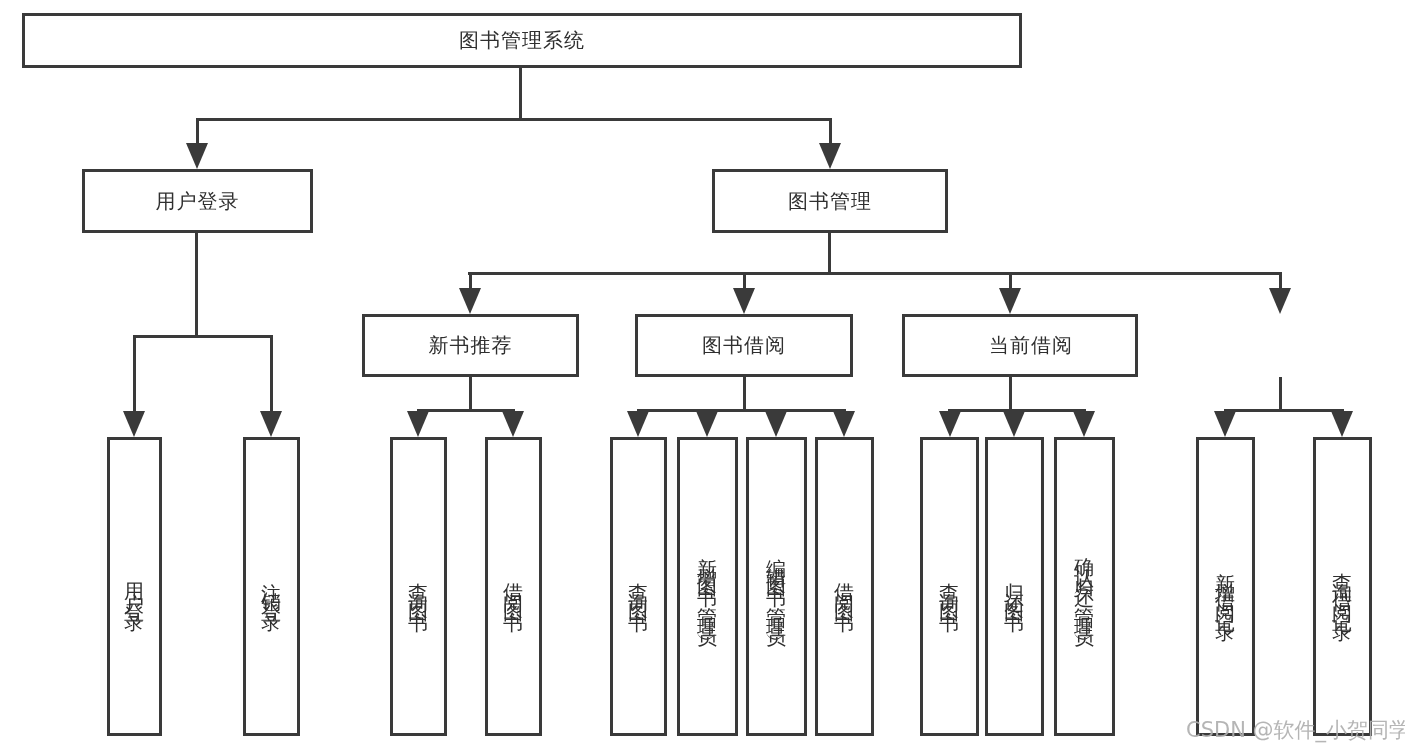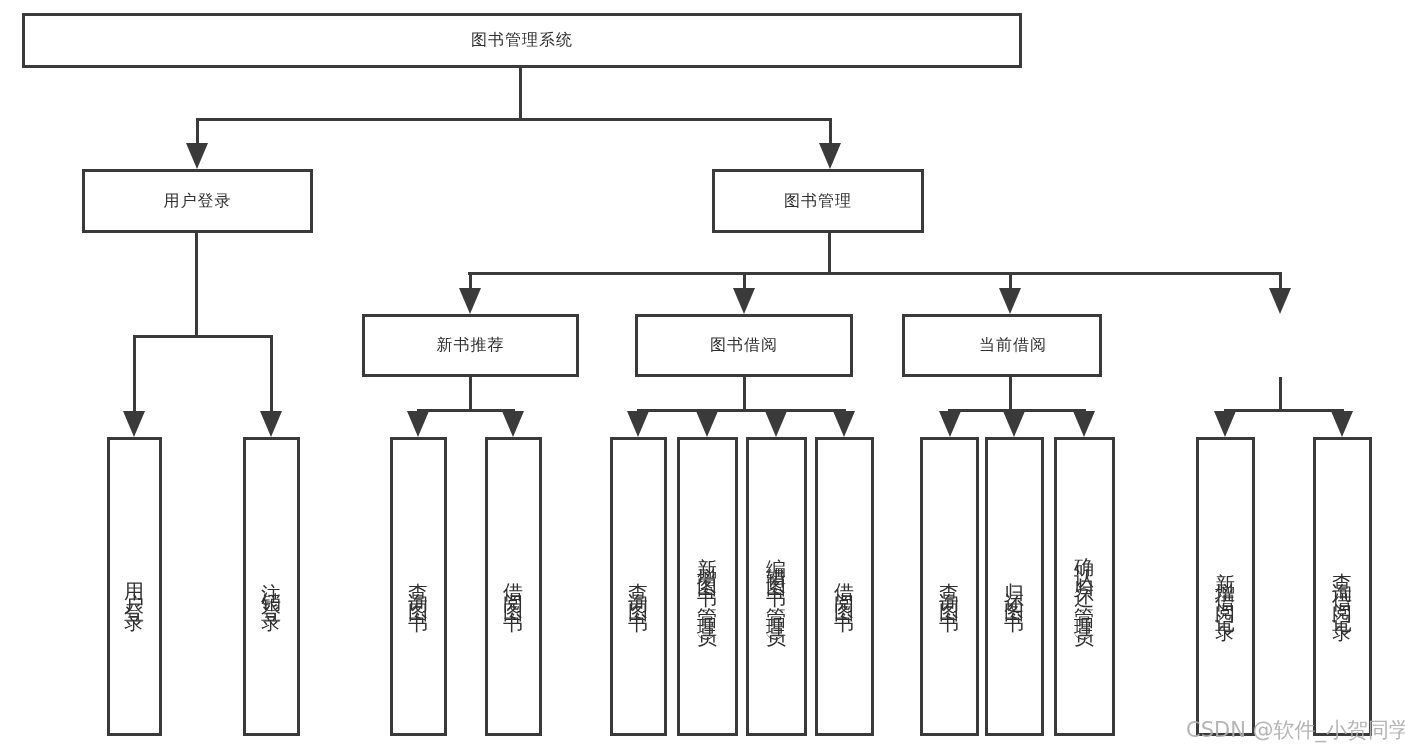--- a/index.html
+++ b/index.html
@@ -15,21 +15,21 @@
     position: absolute;
     box-sizing: border-box;
     border: 3px solid #3a3a3a;
     background: #ffffff;
     display: flex;
     align-items: center;
     justify-content: center;
     color: #2f2f2f;
   }
   .box.h span {
-    font-size: 16px;
+    font-size: 20px;
     letter-spacing: 1px;
     white-space: nowrap;
   }
   .box.v span {
     writing-mode: vertical-rl;
     text-orientation: mixed;
     font-size: 20px;
     letter-spacing: 10px;
     line-height: 1;
     white-space: nowrap;
@@ -68,21 +68,21 @@
   <div class="line" style="left:519px; top:68px; width:3px; height:50px;"></div>
   <div class="line" style="left:196px; top:118px; width:636px; height:3px;"></div>
   <div class="line" style="left:196px; top:118px; width:3px; height:26px;"></div>
   <div class="arrowhead" style="left:186px; top:143px;"></div>
   <div class="line" style="left:829px; top:118px; width:3px; height:26px;"></div>
   <div class="arrowhead" style="left:819px; top:143px;"></div>
 
   <div class="box h" style="left:82px; top:169px; width:231px; height:64px;">
     <span>用户登录</span>
   </div>
-  <div class="box h" style="left:712px; top:169px; width:212px; height:64px;">
+  <div class="box h" style="left:712px; top:169px; width:236px; height:64px;">
     <span>图书管理</span>
   </div>
 
   <div class="line" style="left:195px; top:233px; width:3px; height:102px;"></div>
   <div class="line" style="left:133px; top:335px; width:140px; height:3px;"></div>
   <div class="line" style="left:133px; top:335px; width:3px; height:76px;"></div>
   <div class="arrowhead" style="left:123px; top:411px;"></div>
   <div class="line" style="left:270px; top:335px; width:3px; height:76px;"></div>
   <div class="arrowhead" style="left:260px; top:411px;"></div>
 
@@ -96,21 +96,21 @@
   <div class="arrowhead" style="left:999px; top:288px;"></div>
   <div class="line" style="left:1279px; top:272px; width:3px; height:17px;"></div>
   <div class="arrowhead" style="left:1269px; top:288px;"></div>
 
   <div class="box h" style="left:635px; top:314px; width:218px; height:63px;">
     <span>图书借阅</span>
   </div>
   <div class="box h" style="left:362px; top:314px; width:217px; height:63px;">
     <span>新书推荐</span>
   </div>
-  <div class="box h" style="left:902px; top:314px; width:200px; height:63px;padding-left:22px;">
+  <div class="box h" style="left:902px; top:314px; width:236px; height:63px;padding-left:22px;">
     <span>当前借阅</span>
   </div>
 
   <div class="line" style="left:469px; top:377px; width:3px; height:32px;"></div>
   <div class="line" style="left:417px; top:409px; width:98px; height:3px;"></div>
   <div class="arrowhead" style="left:407px; top:411px;"></div>
   <div class="arrowhead" style="left:502px; top:411px;"></div>
 
   <div class="line" style="left:743px; top:377px; width:3px; height:32px;"></div>
   <div class="line" style="left:637px; top:409px; width:209px; height:3px;"></div>

